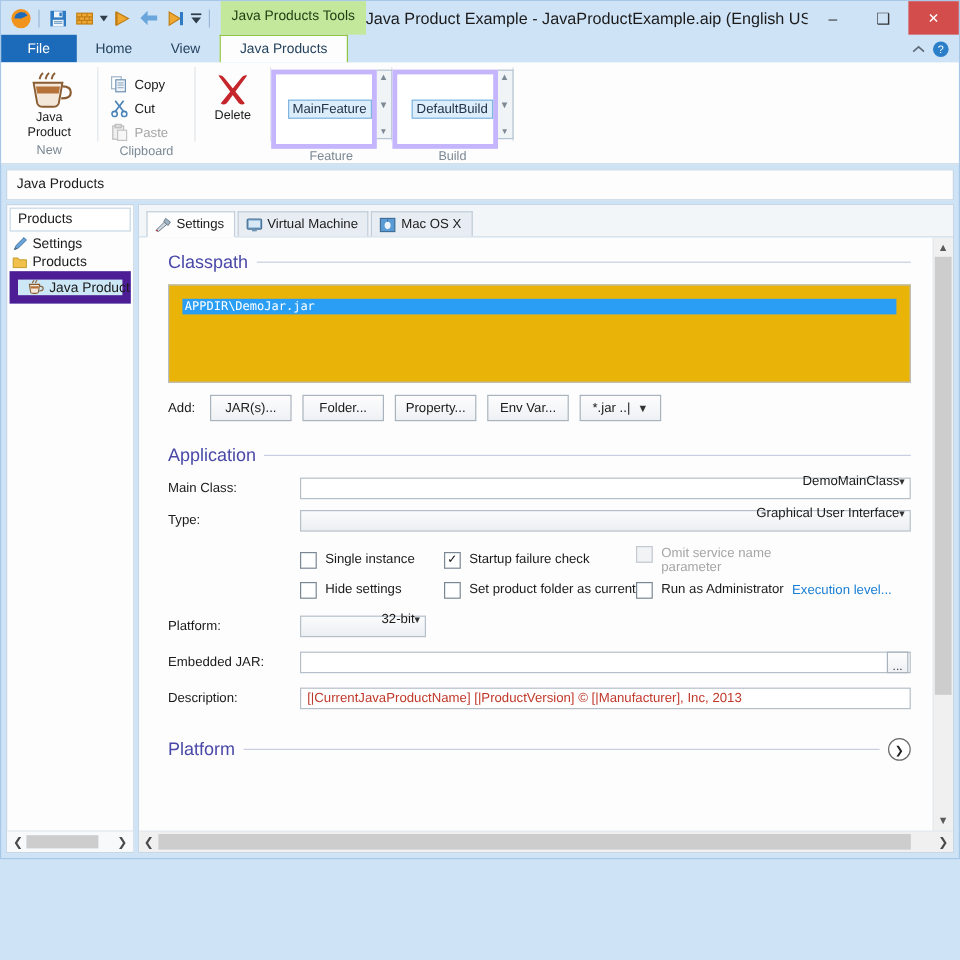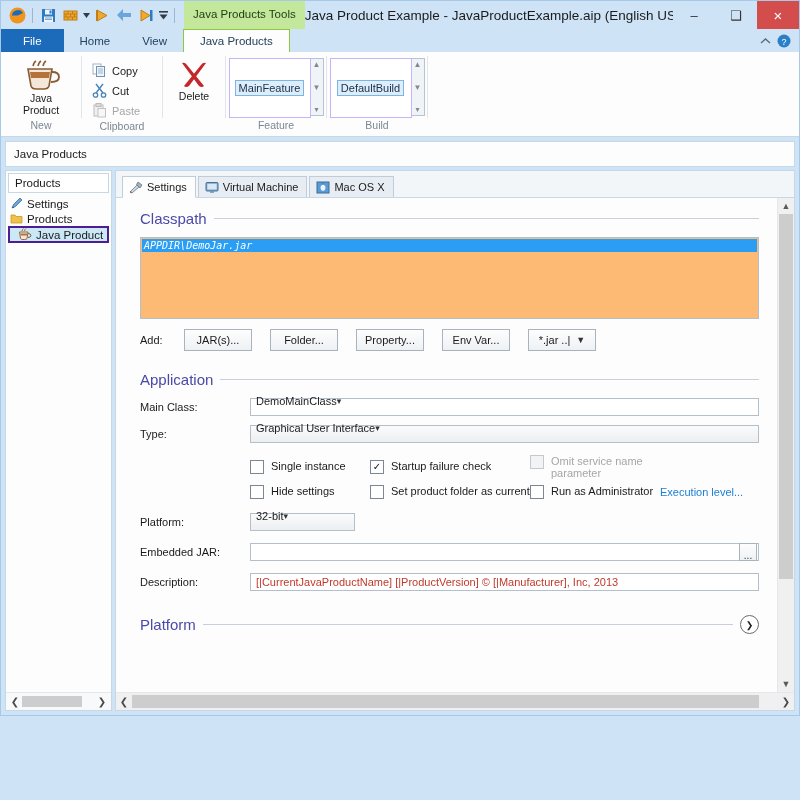--- a/index.html
+++ b/index.html
@@ -74,22 +74,22 @@
   .rgroup-label{text-align:center;font-size:10.5px;color:#7a8894;padding-bottom:3px;}
   .rgroup-sep{width:1px;background:#e0e6eb;margin:4px 0 18px 0;}
   .bigbtn{
     width:64px;display:flex;flex-direction:column;align-items:center;justify-content:flex-start;
     font-size:10.5px;color:#1a1a1a;line-height:12px;text-align:center;padding-top:2px;
   }
   .smallbtns{display:flex;flex-direction:column;gap:1px;padding-top:3px;}
   .smallbtn{display:flex;align-items:center;gap:5px;font-size:11px;padding:2px 6px 2px 2px;color:#1a1a1a;}
   .smallbtn.dis{color:#a6a6a6;}
   .gallery{
-    width:80px;height:58px;border:1px solid #c4b5fd;background:#fff;
-    display:flex;align-items:center;justify-content:center;position:relative;
+    width:80px;height:58px;border:4px solid #c4b5fd;background:#fff;
+    display:flex;align-items:center;justify-content:flex-end;position:relative;
   }
   .gallery .sel-item{
     border:1px solid #7eb4e2;background:#dceefb;color:#20334a;
     font-size:11px;padding:1px 3px;white-space:nowrap;
   }
   .gal-scroll{
     width:13px;height:58px;border:1px solid #b4c4d2;border-left:none;background:#f1f4f7;
     display:flex;flex-direction:column;justify-content:space-between;align-items:center;
     font-size:8px;color:#7d8a96;padding:1px 0;box-sizing:border-box;
   }
@@ -102,21 +102,21 @@
   
   .main{flex:1;display:flex;padding:0 4px 4px 4px;gap:3px;min-height:0;}
   .sidebar{
     width:105px;background:#fdfdfd;border:1px solid #c6d7e6;display:flex;flex-direction:column;min-height:0;
   }
   .sb-header{
     border:1px solid #c6d7e6;margin:2px;padding:3px 6px;font-size:11.5px;background:#fff;color:#1a1a1a;
   }
   .sb-tree{flex:1;padding:1px 2px;overflow:hidden;}
   .sb-item{display:flex;align-items:center;gap:4px;padding:1px 2px;font-size:11.5px;white-space:nowrap;}
-  .sb-item.sel{background:#cce8f6;border:2px solid #4c1d95;padding:0px 1px;}
+  .sb-item.sel{background:#cce8f6;border:7px solid #4c1d95;padding:0px 1px;}
   .sb-item.child{padding-left:8px;}
   .sb-scroll{
     height:17px;border-top:1px solid #e2e8ee;background:#f7f9fb;display:flex;align-items:center;
     justify-content:space-between;padding:0 2px;
   }
   .sb-scroll .arr{font-size:10px;color:#4a4a4a;width:14px;text-align:center;}
   .sb-thumb{flex:0 0 60px;height:11px;background:#cdcdcd;}
   .sb-track{flex:1;}
   
   .content{
@@ -151,48 +151,48 @@
   .section{padding:0 18px 0 24px;}
   .sec-head{display:flex;align-items:center;gap:7px;margin:12px 0 10px 0;}
   .sec-title{color:#4a49a8;font-size:15px;}
   .sec-rule{flex:1;height:1px;background:#c9cde0;}
   .expander{
     width:17px;height:17px;border-radius:50%;border:1px solid #6b6b6b;background:#fff;
     display:flex;align-items:center;justify-content:center;font-size:9px;color:#222;flex:none;
   }
   .cp-row{display:flex;gap:10px;align-items:flex-start;}
   .listbox{
-    flex:1;height:82px;border:1px solid #b4bfc9;background:#fdba74;padding:1px;box-sizing:border-box;overflow:hidden;font-style:italic;
+    flex:1;height:82px;border:1px solid #b4bfc9;background:#eab308;padding:11px;box-sizing:border-box;overflow:hidden;
   }
   .listitem{
     background:#2a9ef4;color:#fff;font-family:"DejaVu Sans Mono", monospace;font-size:10px;
     padding:1px 2px;white-space:nowrap;
   }
   .btncol{display:flex;flex-direction:column;gap:7px;width:80px;flex:none;}
   .btn{
     border:1px solid #a8b3bd;background:linear-gradient(#fdfdfd,#eef1f4);
     font-size:11px;padding:4px 2px;text-align:center;color:#1a1a1a;
   }
   .btn.dis{color:#a6a6a6;border-color:#cdd4da;background:#f6f8fa;}
   .btn-icon{display:flex;align-items:center;justify-content:center;gap:6px;}
-  .addrow{display:flex;align-items:center;gap:18px;margin-top:10px;}
+  .addrow{display:flex;align-items:center;gap:9px;margin-top:10px;}
   .addlabel{font-size:11px;width:26px;}
   .btn-sm{
     border:1px solid #a8b3bd;background:linear-gradient(#fdfdfd,#eef1f4);
     font-size:11px;padding:4px 0;text-align:center;width:66px;color:#1a1a1a;
   }
   .btn-split{
     border:1px solid #a8b3bd;background:linear-gradient(#fdfdfd,#eef1f4);
     font-size:11px;padding:4px 0;width:66px;display:flex;align-items:center;justify-content:center;gap:6px;color:#1a1a1a;
   }
   .frow{display:flex;align-items:center;margin-bottom:9px;border-radius:8px;}
   .flabel{width:110px;font-size:11px;flex:none;}
   .combo{
     flex:1;height:18px;border:1px solid #b4bfc9;background:#fff;display:flex;align-items:center;
-    justify-content:flex-start;padding:0 4px 12px 5px;font-size:11px;box-sizing:border-box;
+    justify-content:flex-end;padding:0 4px 12px 5px;font-size:11px;box-sizing:border-box;
   }
   .combo.grey{background:linear-gradient(#fafbfc,#eceff2);}
   .combo.small{flex:none;width:105px;}
   .chev{font-size:9px;color:#333;}
   .txtfield{
     flex:1;height:18px;border:1px solid #b4bfc9;background:#fff;display:flex;align-items:center;
     justify-content:space-between;font-size:11px;box-sizing:border-box;padding-left:5px;
   }
   .browse{
     width:16px;height:16px;border:1px solid #a8b3bd;background:linear-gradient(#fdfdfd,#eef1f4);

